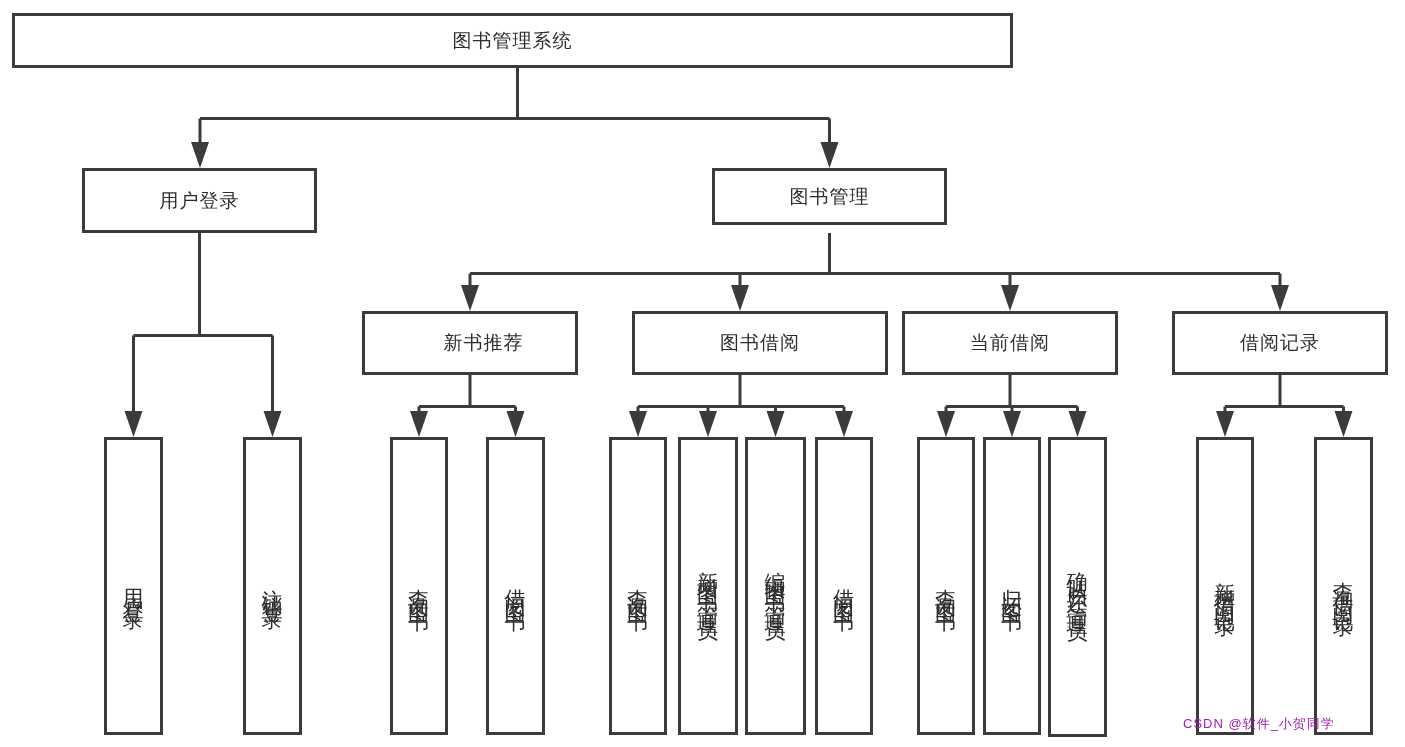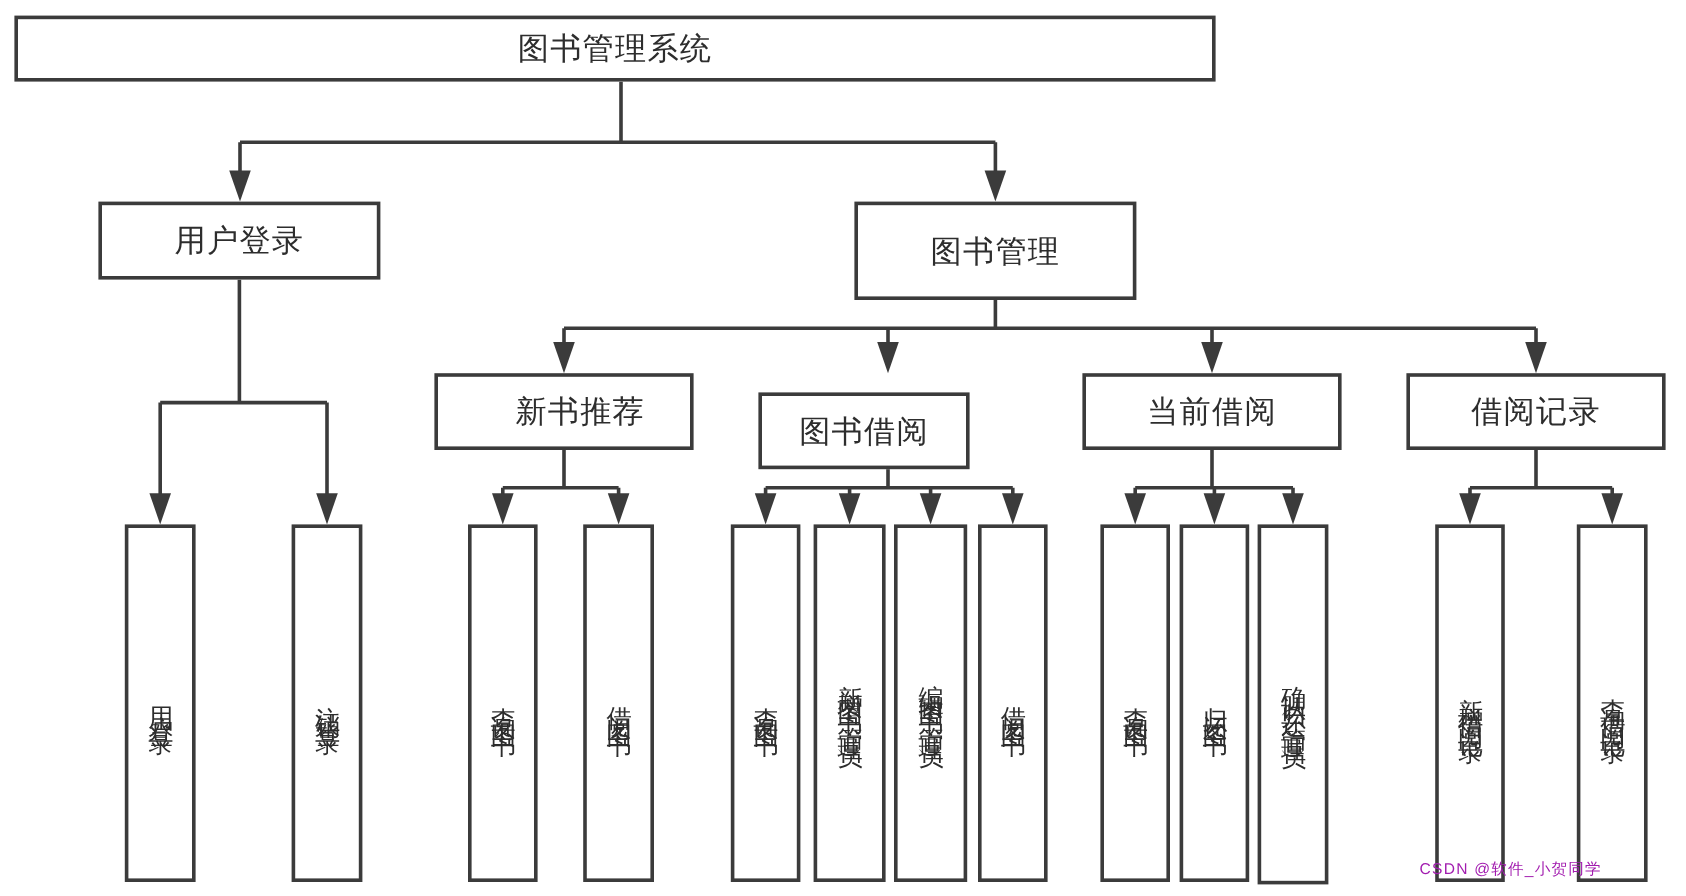--- a/index.html
+++ b/index.html
@@ -15,21 +15,21 @@
     box-sizing:border-box;
     border:3px solid #3b3b3b;
     background:#ffffff;
     display:flex;
     align-items:center;
     justify-content:center;
     color:#2d2d2d;
     text-align:center;
   }
   .h-node{
-    font-size:26px;
+    font-size:19px;
     letter-spacing:1px;
     white-space:nowrap;
   }
   .v-node{
     writing-mode:vertical-rl;
     text-orientation:mixed;
     font-size:21px;
     line-height:1;
     letter-spacing:0.34em;
   }
@@ -93,24 +93,24 @@
     <polygon points="1068.5,411 1086.5,411 1077.5,437"></polygon>
 
     <path d="M1280 375 V406.5 M1225 406.5 H1343.5 M1225 406.5 V421 M1343.5 406.5 V421"></path>
     <polygon points="1216,411 1234,411 1225,437"></polygon>
     <polygon points="1334.5,411 1352.5,411 1343.5,437"></polygon>
   </svg>
 
   <div class="node h-node" style="left:12px;top:13px;width:1001px;height:55px;">图书管理系统</div>
 
   <div class="node h-node" style="left:82px;top:168px;width:235px;height:65px;">用户登录</div>
-  <div class="node h-node" style="left:712px;top:168px;width:235px;height:82px;">图书管理</div>
+  <div class="node h-node" style="left:712px;top:168px;width:235px;height:57px;">图书管理</div>
 
   <div class="node h-node" style="left:362px;top:311px;width:216px;height:64px;padding-left:27px;">新书推荐</div>
-  <div class="node h-node" style="left:632px;top:311px;width:176px;height:64px;margin-top:16px;">图书借阅</div>
+  <div class="node h-node" style="left:632px;top:311px;width:256px;height:64px;">图书借阅</div>
   <div class="node h-node" style="left:1172px;top:311px;width:216px;height:64px;">借阅记录</div>
   <div class="node h-node" style="left:902px;top:311px;width:216px;height:64px;">当前借阅</div>
 
   <div class="node v-node" style="left:104px;top:437px;width:59px;height:298px;">用户登录</div>
   <div class="node v-node" style="left:243px;top:437px;width:59px;height:298px;">注销登录</div>
 
   <div class="node v-node" style="left:390px;top:437px;width:58px;height:298px;">查询图书</div>
   <div class="node v-node" style="left:486px;top:437px;width:59px;height:298px;">借阅图书</div>
 
   <div class="node v-node" style="left:609px;top:437px;width:58px;height:298px;">查询图书</div>

